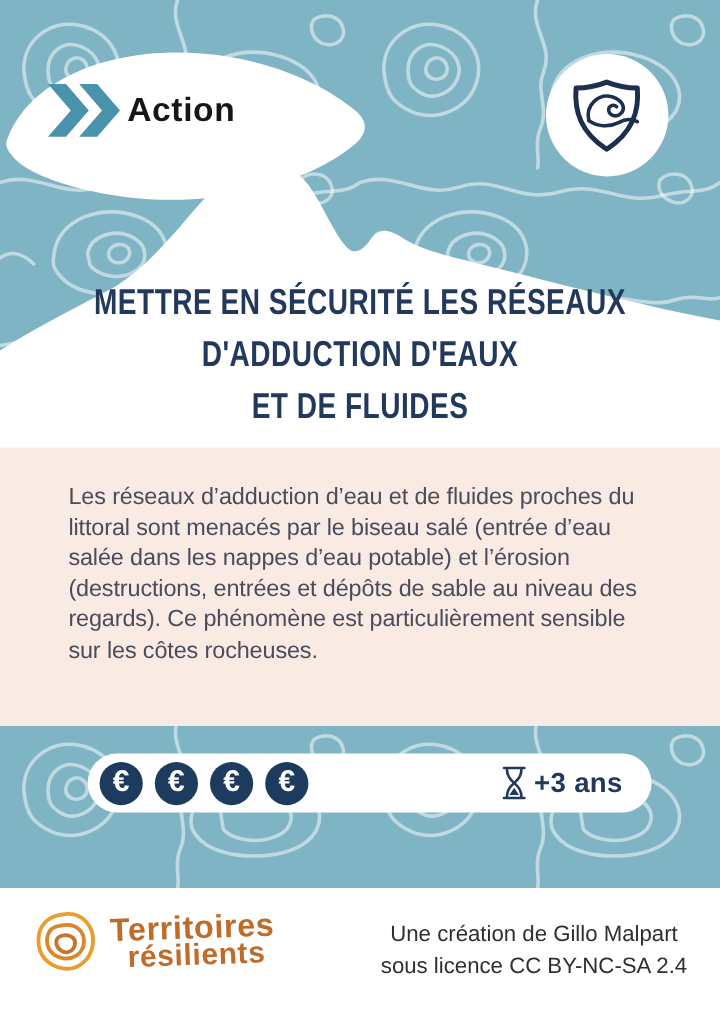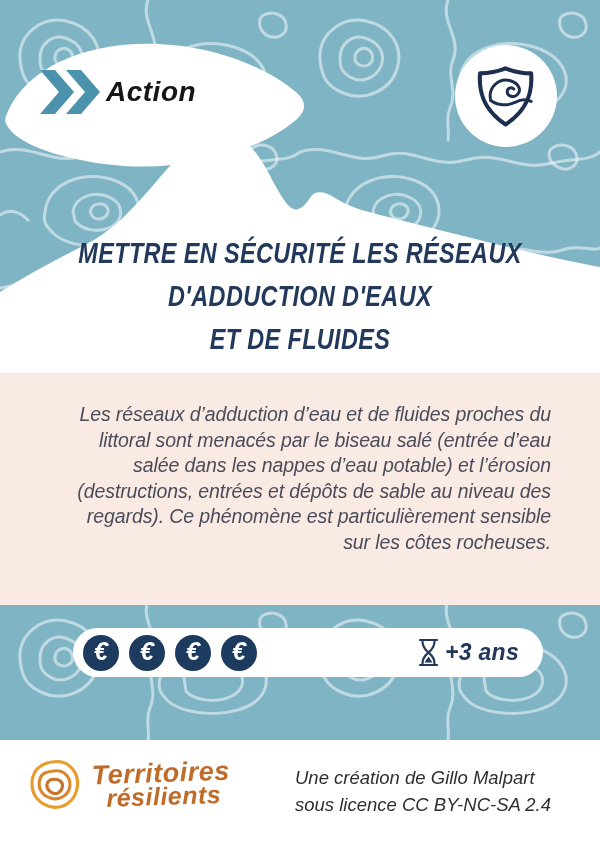--- a/index.html
+++ b/index.html
@@ -1,52 +1,52 @@
 <!DOCTYPE html>
 <html><head>
 <meta charset="utf-8">
 <style>
   html,body{margin:0;padding:0;background:#d8d8d8;font-family:"Liberation Sans",sans-serif;}
-  .card{position:relative;width:600px;height:849px;background:#7fb4c4;overflow:hidden;margin:0 auto;font-style:italic;}
+  .card{position:relative;width:600px;height:849px;background:#7fb4c4;overflow:hidden;margin:0 auto;}
   .layer{position:absolute;left:0;top:0;width:600px;height:849px;pointer-events:none;}
 
   
   .badge-label{position:absolute;left:106px;top:76px;font-size:28px;font-weight:700;color:#161616;letter-spacing:.5px;}
   .chevrons{position:absolute;left:40px;top:66px;}
 
   
   .shield-wrap{position:absolute;left:455px;top:45px;width:102px;height:102px;background:#ffffff;border-radius:50%;display:flex;align-items:center;justify-content:center;}
 
   
   .title{position:absolute;left:0;top:231px;width:600px;text-align:center;color:#22395c;
          font-weight:700;font-size:30px;line-height:43px;letter-spacing:.5px;
          transform:scaleX(.78);transform-origin:50% 0;}
   .title span{display:block;}
 
   
-  .desc-block{position:absolute;left:0;top:373px;width:600px;height:232px;background:#f9eae3;text-align:right;}
+  .desc-block{position:absolute;left:0;top:373px;width:600px;height:232px;background:#f9eae3;}
   .desc-text{position:absolute;left:57px;top:29px;width:494px;margin:0;
              font-size:19.5px;line-height:25.5px;color:#4b4c5a;letter-spacing:-.1px;}
 
   
   .pill{position:absolute;left:73px;top:628px;width:470px;height:49px;background:#ffffff;border-radius:25px;
         display:flex;align-items:center;justify-content:space-between;padding:0;box-sizing:border-box;}
   .euros{display:flex;align-items:center;gap:10px;margin-left:10px;}
   .euro-token{width:36px;height:36px;border-radius:50%;background:#1d3a5f;color:#ffffff;
               display:flex;align-items:center;justify-content:center;font-size:25px;font-weight:700;padding-bottom:2px;box-sizing:border-box;}
   .duration{display:flex;align-items:center;gap:6px;margin-right:24px;}
   .duration-label{font-size:23px;font-weight:700;color:#22395c;letter-spacing:.3px;}
 
   
   .footer{position:absolute;left:0;top:740px;width:600px;height:109px;background:#ffffff;}
   .logo{position:absolute;left:28px;top:16px;display:flex;align-items:center;}
   .logo-words{margin-left:10px;transform:rotate(-2deg);color:#bf6c2b;font-weight:700;line-height:23px;}
   .logo-line1{font-size:27px;letter-spacing:.5px;}
   .logo-line2{font-size:25px;margin-left:14px;letter-spacing:.5px;}
-  .credit{position:absolute;left:295px;top:24px;width:300px;text-align:left;
+  .credit{position:absolute;left:295px;top:24px;width:300px;text-align:center;
           color:#2f2f2f;font-size:18.5px;line-height:27px;}
 </style>
 </head>
 <body>
 
 <div class="card">
 
   <svg class="layer" width="600" height="849" viewBox="0 0 600 849">
     <defs>
       <pattern id="topo" width="300" height="300" patternUnits="userSpaceOnUse">

